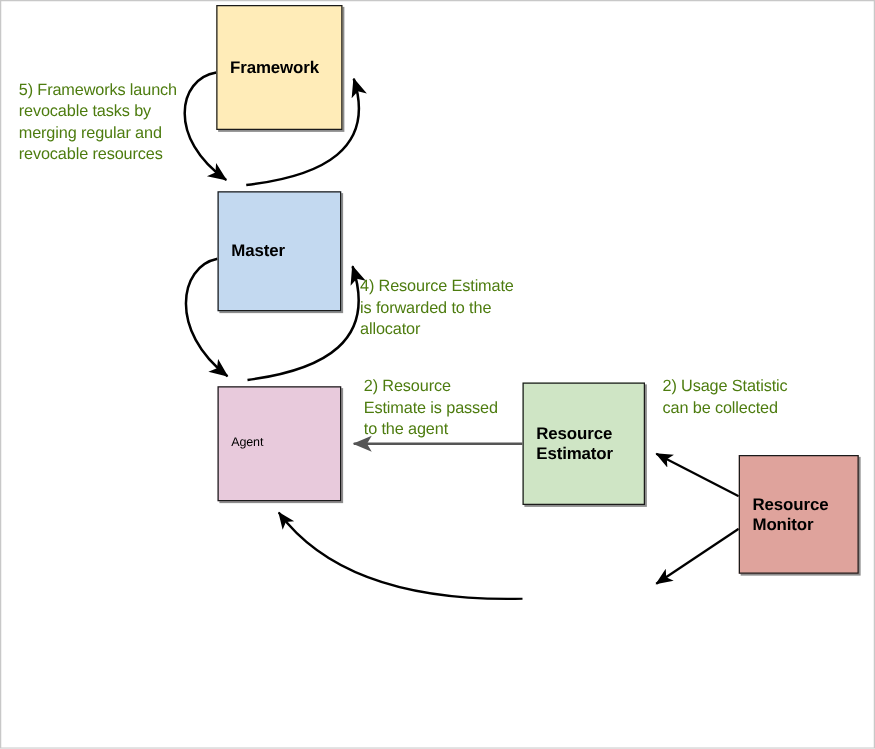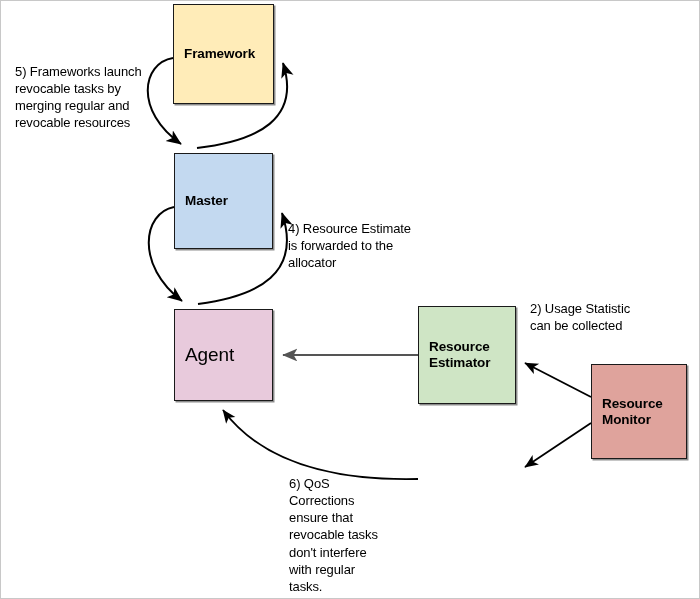--- a/index.html
+++ b/index.html
@@ -37,27 +37,27 @@
   .node-label {
     font-size: 13.5px;
     font-weight: bold;
     color: #000000;
     line-height: 1.18;
     white-space: pre-line;
     letter-spacing: -0.1px;
   }
   .node.plain .node-label {
     font-weight: normal;
-    font-size: 19px;
+    font-size: 10px;
   }
   .annotation {
     position: absolute;
     font-size: 13px;
     line-height: 1.32;
-    color: #000000;
+    color: #4d7c0f;
     white-space: pre-line;
     letter-spacing: -0.1px;
   }
   
   #node-framework { left: 172px; top: 3px;   width: 101px; height: 100px; }
   #node-master    { left: 173px; top: 152px; width: 99px;  height: 96px;  }
   #node-agent     { left: 173px; top: 308px; width: 99px;  height: 92px;  }
   #node-resource-estimator { left: 417px; top: 305px; width: 98px; height: 98px; }
   #node-qos-controller     { left: 417px; top: 430px; width: 98px; height: 95px; }
   #node-resource-monitor   { left: 590px; top: 363px; width: 96px; height: 95px; }
@@ -120,32 +120,28 @@
 
 
   <div class="node" id="node-resource-monitor" style="background:#dfa39c;">
     <span class="node-label">Resource
 Monitor</span>
   </div>
 
   <div class="annotation" id="ann-1">2) Usage Statistic
 can be collected</div>
 
+  <div class="annotation" id="ann-2">2) Resource
+Estimate is passed
+to the agent</div>
 
   <div class="annotation" id="ann-3">4) Resource Estimate
 is forwarded to the
 allocator</div>
 
 
   <div class="annotation" id="ann-5">5) Frameworks launch
 revocable tasks by
 merging regular and
 revocable resources</div>
 
-  <div class="annotation" id="ann-6">6) QoS
-Corrections
-ensure that
-revocable tasks
-don't interfere
-with regular
-tasks.</div>
 
 </div>
 
 </body></html>

